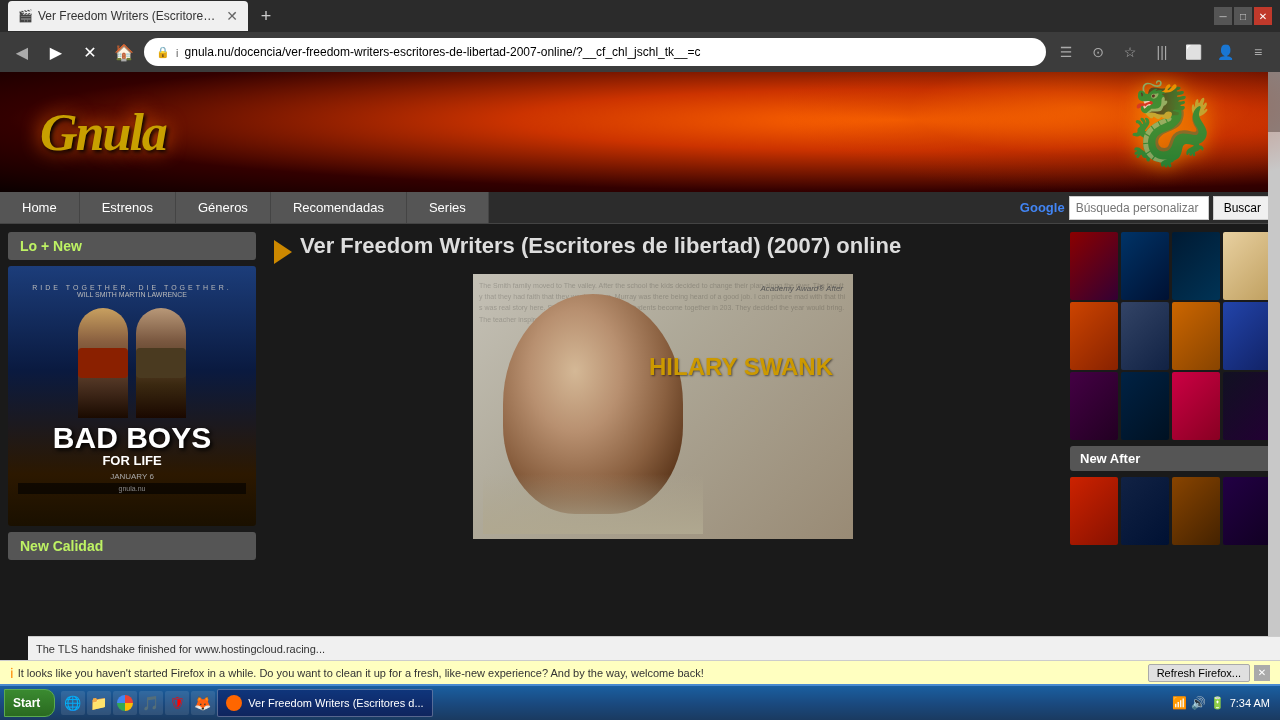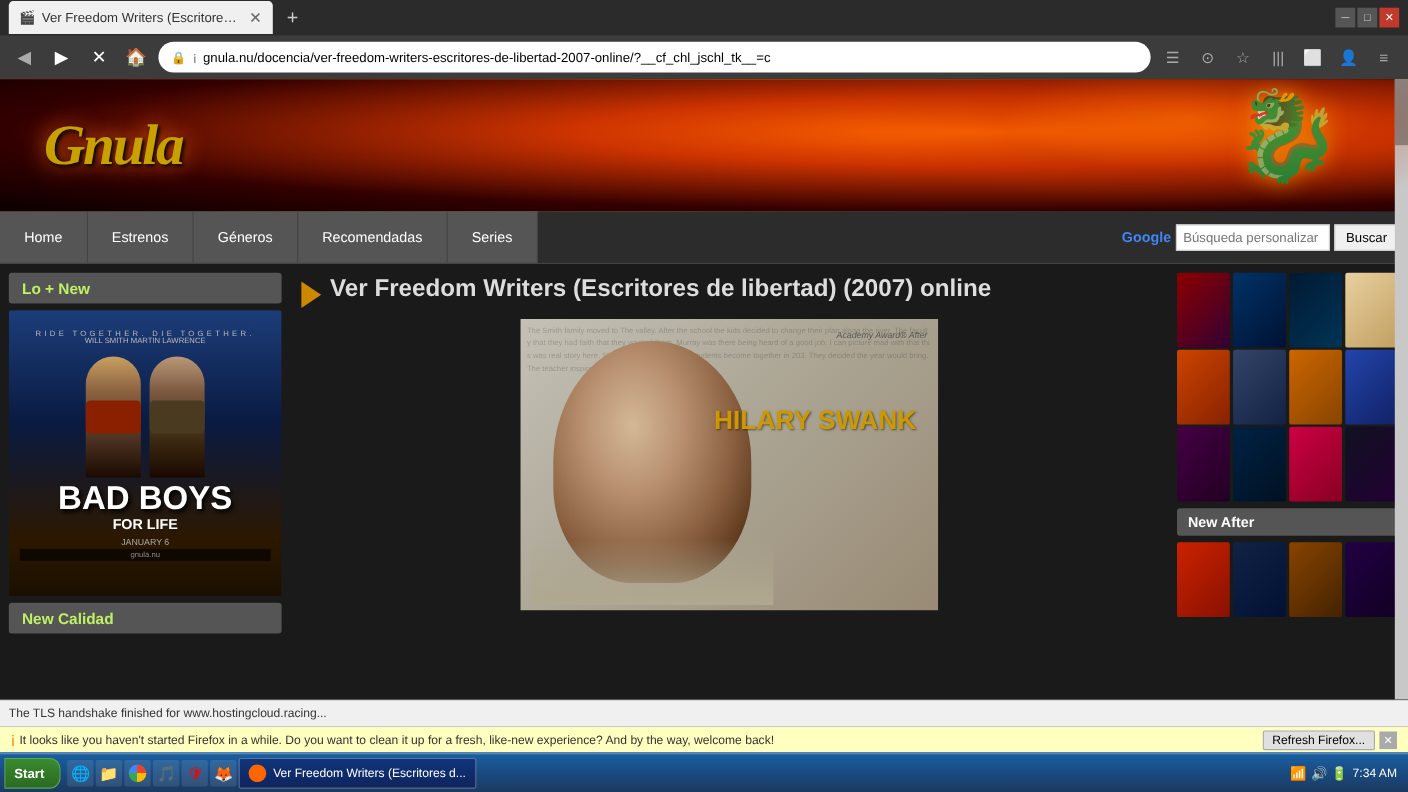--- a/index.html
+++ b/index.html
@@ -172,21 +172,21 @@
       font-weight: bold;
       color: #c8a000;
       text-shadow: 2px 2px 4px #000, 0 0 20px #ff6600;
       font-style: italic;
       letter-spacing: -2px;
     }
 
     
     .nav-bar {
       background: #2c2c2c;
-      height: 48px;
+      height: 32px;
       display: flex;
       align-items: center;
       border-bottom: 1px solid #444;
     }
     .nav-menu {
       display: flex;
       align-items: center;
       height: 100%;
     }
     .nav-item {
@@ -368,20 +368,21 @@
     .status-bar {
       background: #f0f0f0;
       height: 24px;
       display: flex;
       align-items: center;
       padding: 0 8px;
       font-size: 11px;
       color: #333;
       border-top: 1px solid #ccc;
       gap: 12px;
+      margin-left: 28px;
     }
     .status-text {
       flex: 1;
       overflow: hidden;
       text-overflow: ellipsis;
       white-space: nowrap;
     }
 
     
     .notification-bar {

